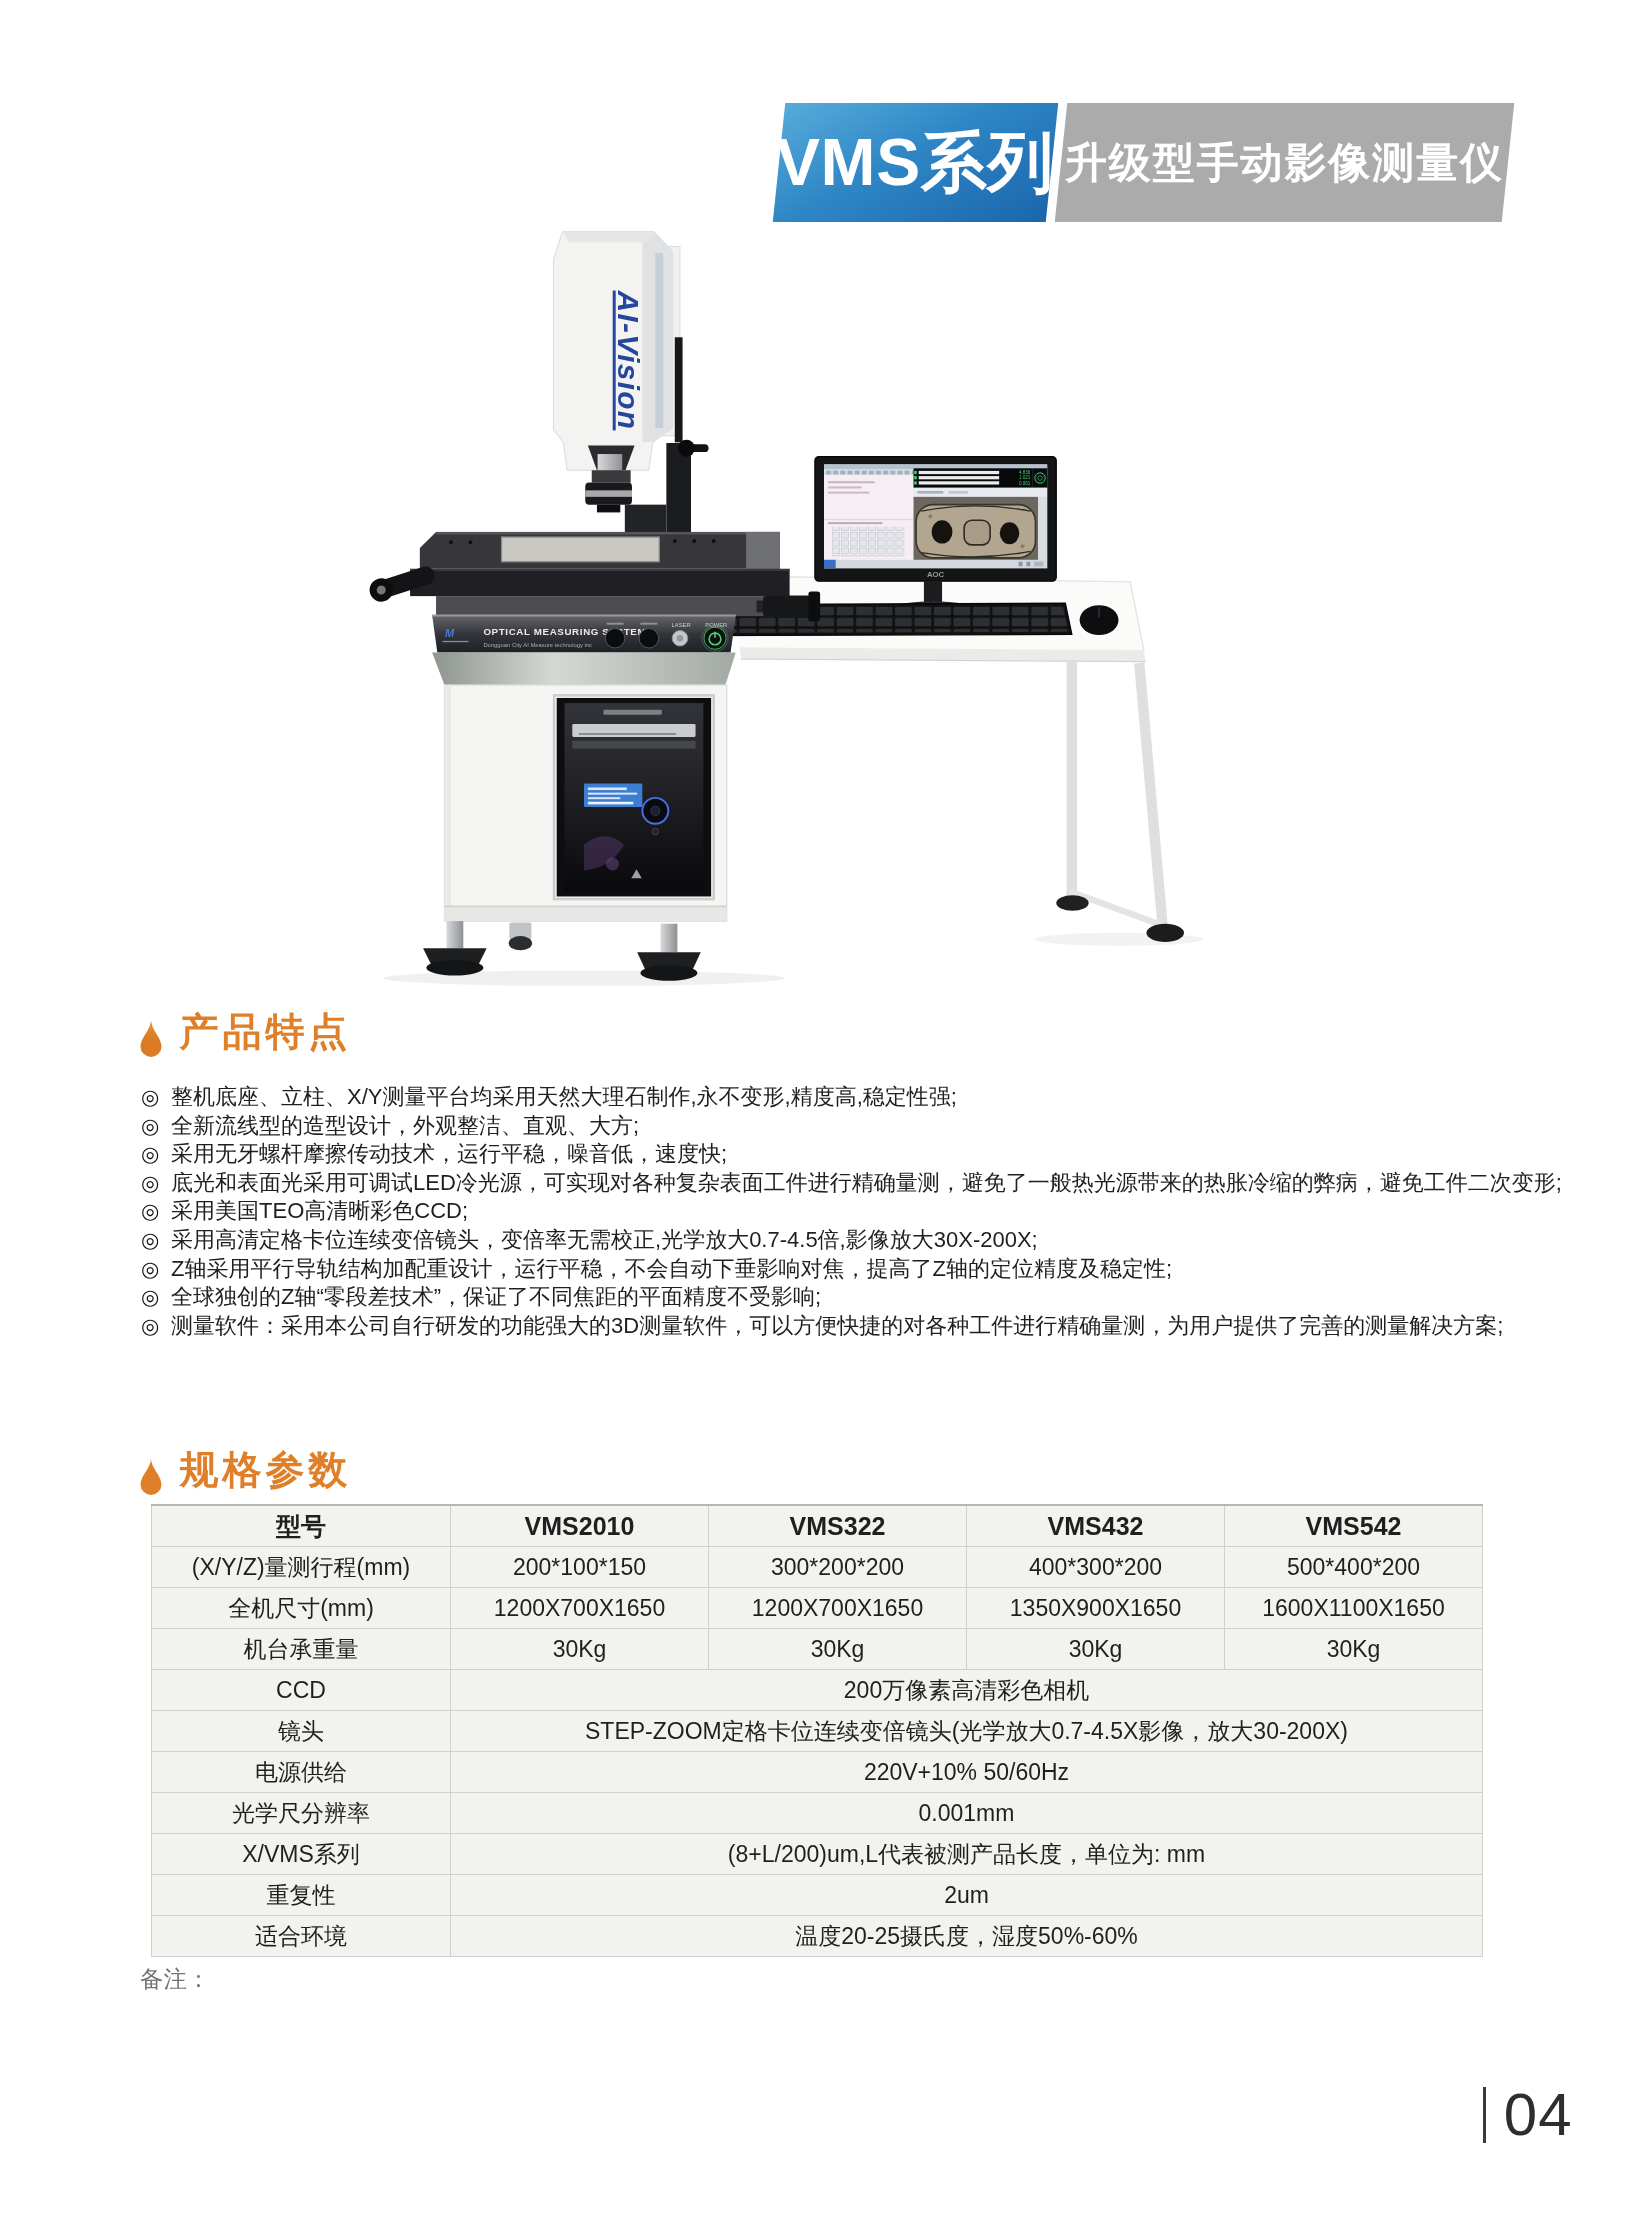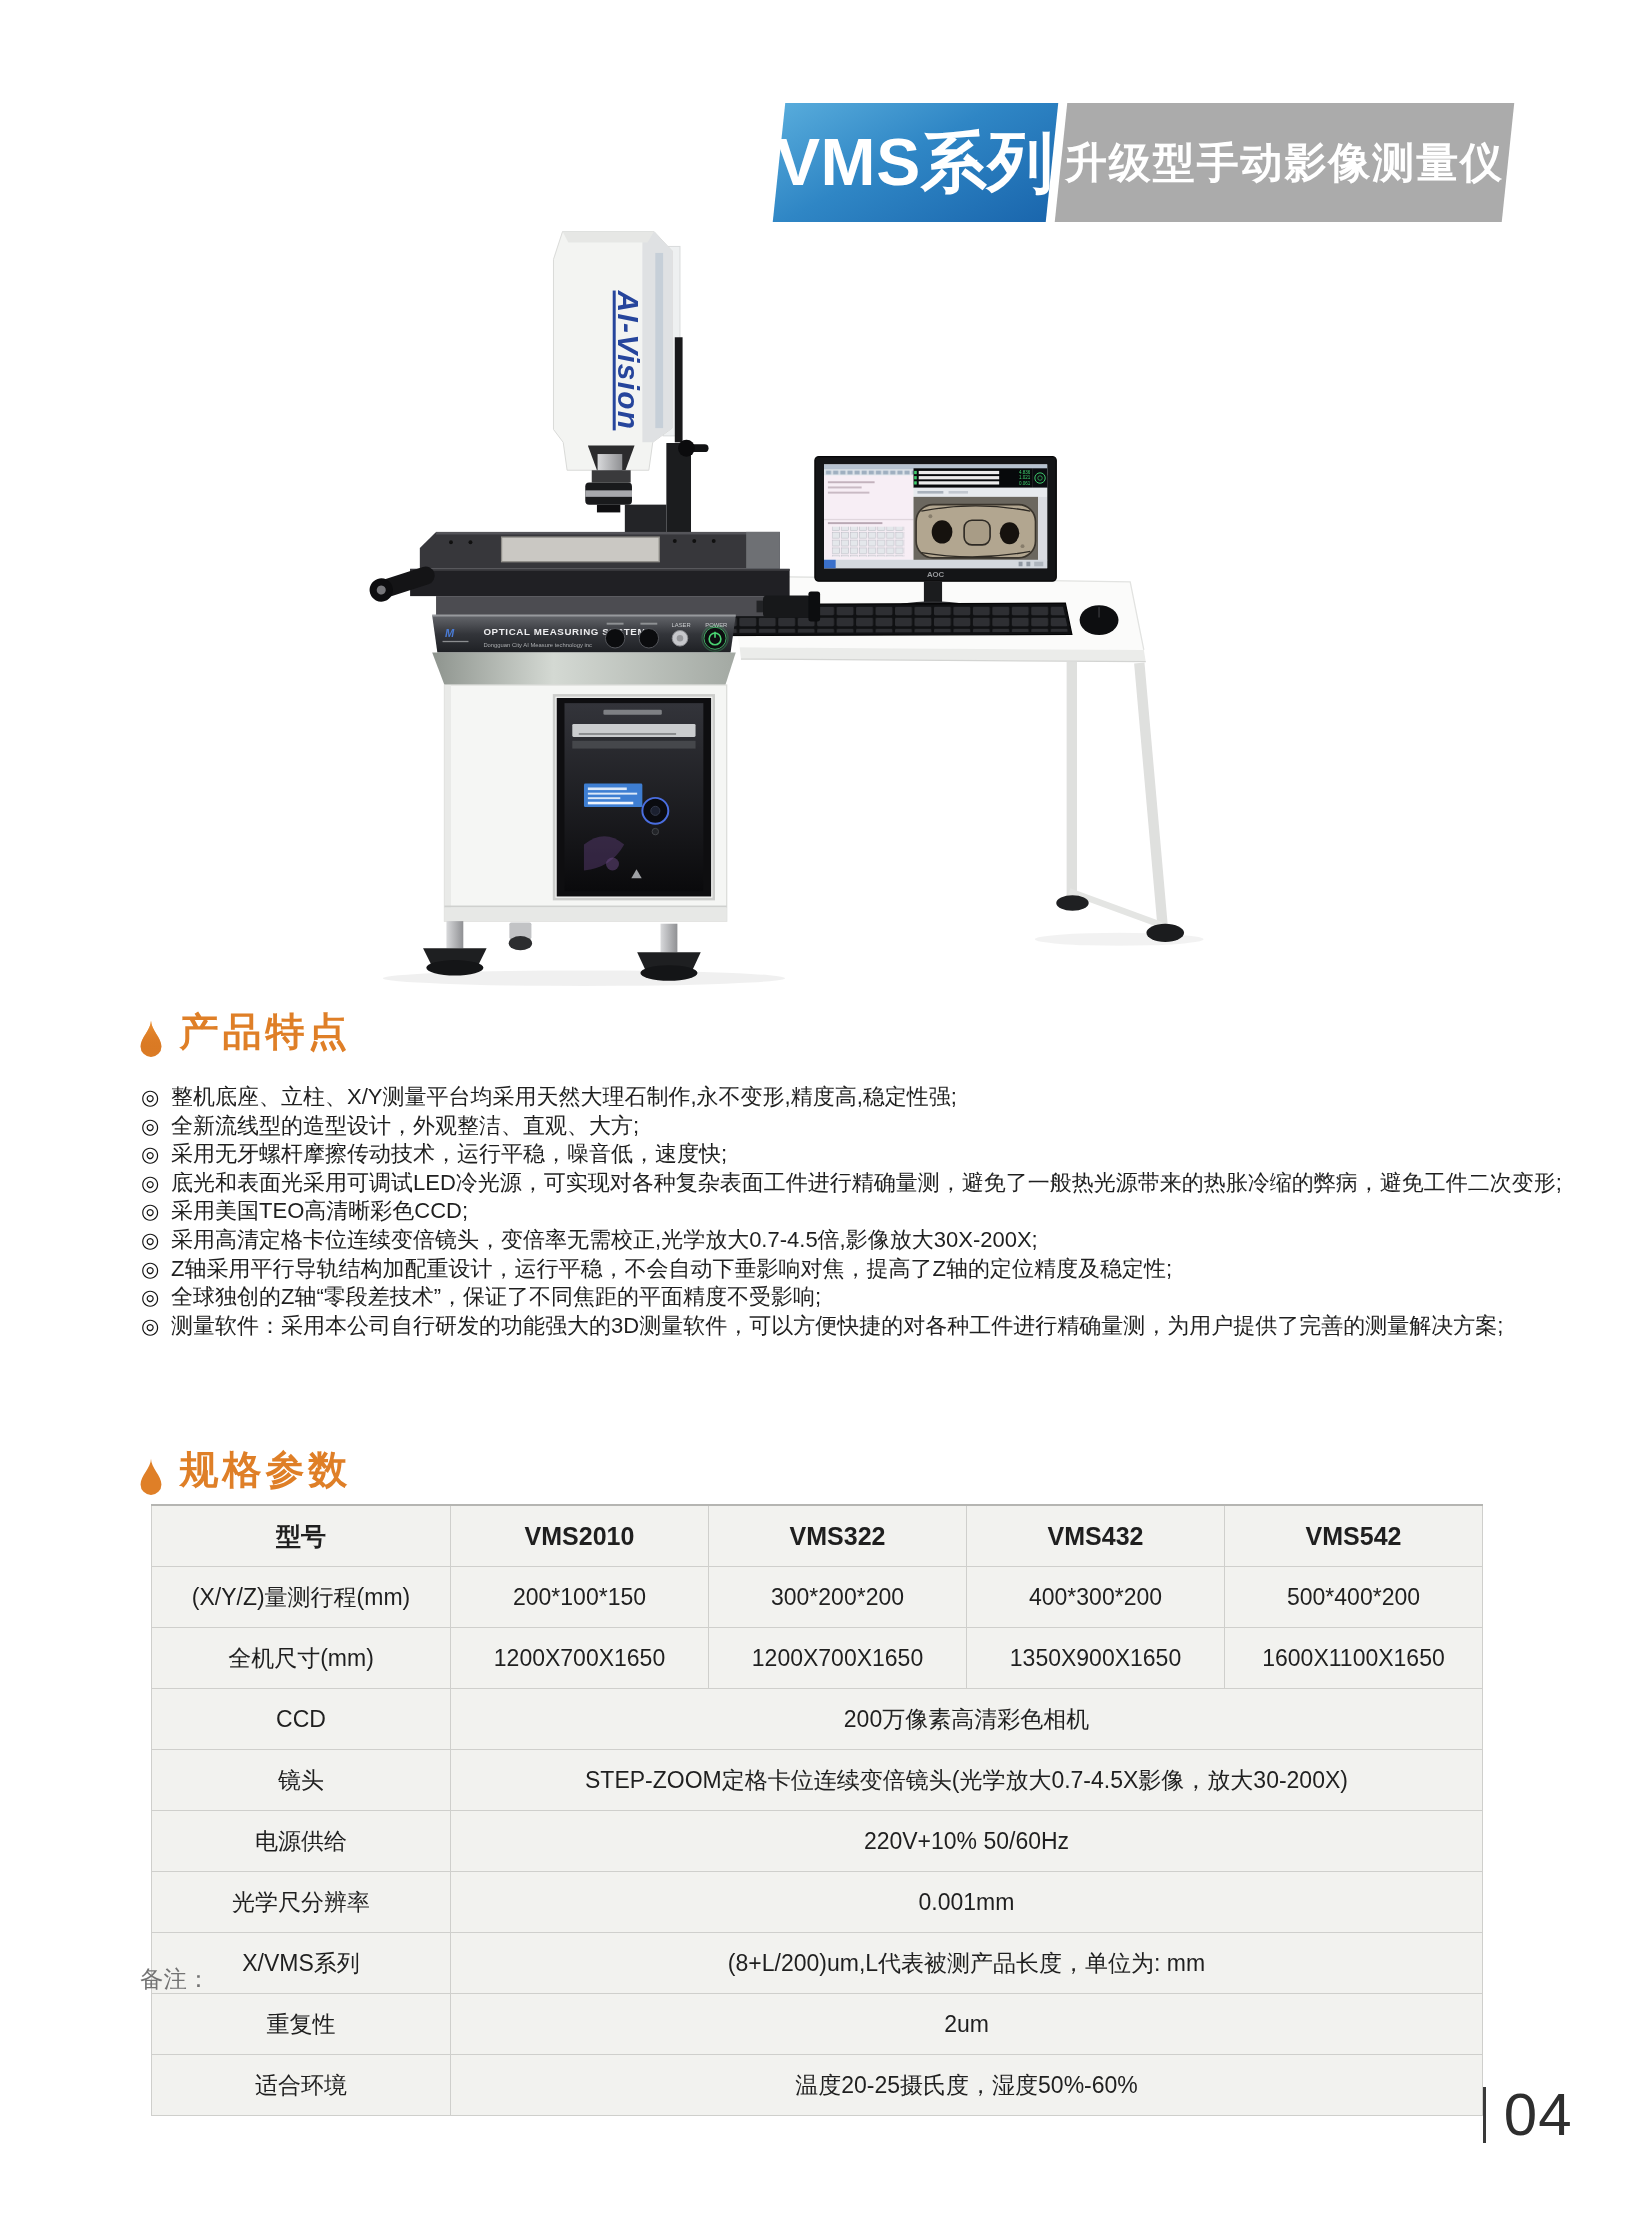--- a/index.html
+++ b/index.html
@@ -23,21 +23,21 @@
   #specs-title{top:1443px;}
   .droplet{width:26px;height:39px;flex:0 0 auto;}
   
   .features-list{position:absolute;left:141px;top:1083px;width:1486px;margin:0;padding:0;list-style:none;}
   .features-list li{display:flex;align-items:flex-start;gap:11.7px;font-size:22px;line-height:28.6px;color:#1f1f1f;white-space:nowrap;}
   .features-list .bullet{font-size:21px;line-height:28.6px;color:#111;}
   
   table.spec{position:absolute;left:151px;top:1504px;border-collapse:collapse;table-layout:fixed;
     width:1332px;background:#f2f2ef;}
   table.spec th,table.spec td{border:1.9px solid #cfcfcc;background:#f2f2ef;text-align:center;
-    font-size:23px;color:#1f1f1f;font-weight:normal;padding:10px;height:40px;overflow:hidden;white-space:nowrap;margin-left:35px;}
+    font-size:23px;color:#1f1f1f;font-weight:normal;padding:0;height:40px;overflow:hidden;white-space:nowrap;margin-left:35px;}
   table.spec thead th{font-weight:bold;font-size:25px;}
   table.spec{border:1.9px solid #bfbfbc;border-top:2.6px solid #b5b5b2;}
   
   .notes{position:absolute;left:140px;top:1959px;display:flex;font-size:23.4px;line-height:40px;color:#737373;gap:38px;}
   .notes-label{flex:0 0 auto;}
   .notes-lines div{white-space:nowrap;}
   
   .footer{position:absolute;top:2080px;right:73px;display:flex;align-items:center;gap:18px;}
   .company{text-align:left;}
   .company-cn{font-size:27px;font-weight:bold;color:#222;letter-spacing:1.9px;white-space:nowrap;}
@@ -362,20 +362,27 @@
         <td>500*400*200</td>
       </tr>
       <tr>
         <td>全机尺寸(mm)</td>
         <td>1200X700X1650</td>
         <td>1200X700X1650</td>
         <td>1350X900X1650</td>
         <td>1600X1100X1650</td>
       </tr>
       <tr>
+        <td>机台承重量</td>
+        <td>30Kg</td>
+        <td>30Kg</td>
+        <td>30Kg</td>
+        <td>30Kg</td>
+      </tr>
+      <tr>
         <td>CCD</td>
         <td colspan="4">200万像素高清彩色相机</td>
       </tr>
       <tr>
         <td>镜头</td>
         <td colspan="4">STEP-ZOOM定格卡位连续变倍镜头(光学放大0.7-4.5X影像，放大30-200X)</td>
       </tr>
       <tr>
         <td>电源供给</td>
         <td colspan="4">220V+10% 50/60Hz</td>

